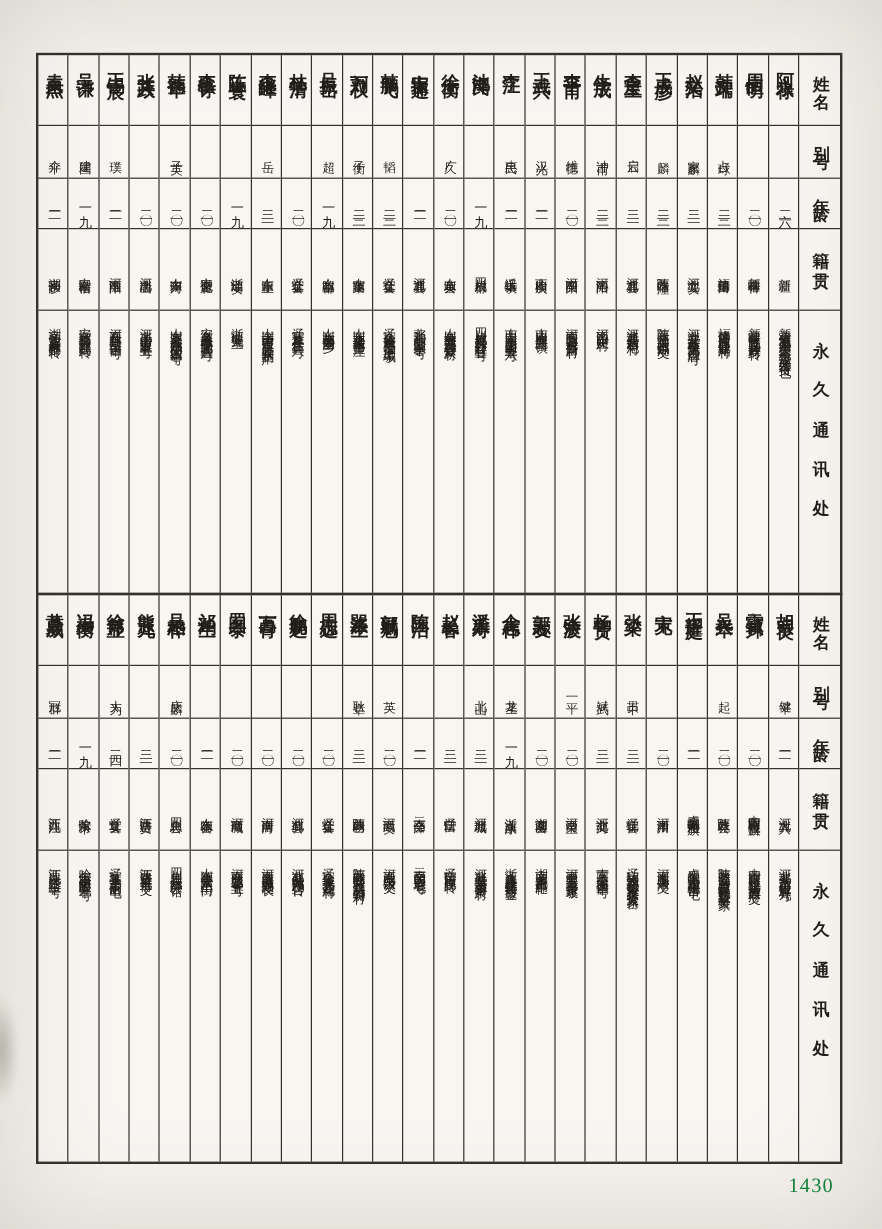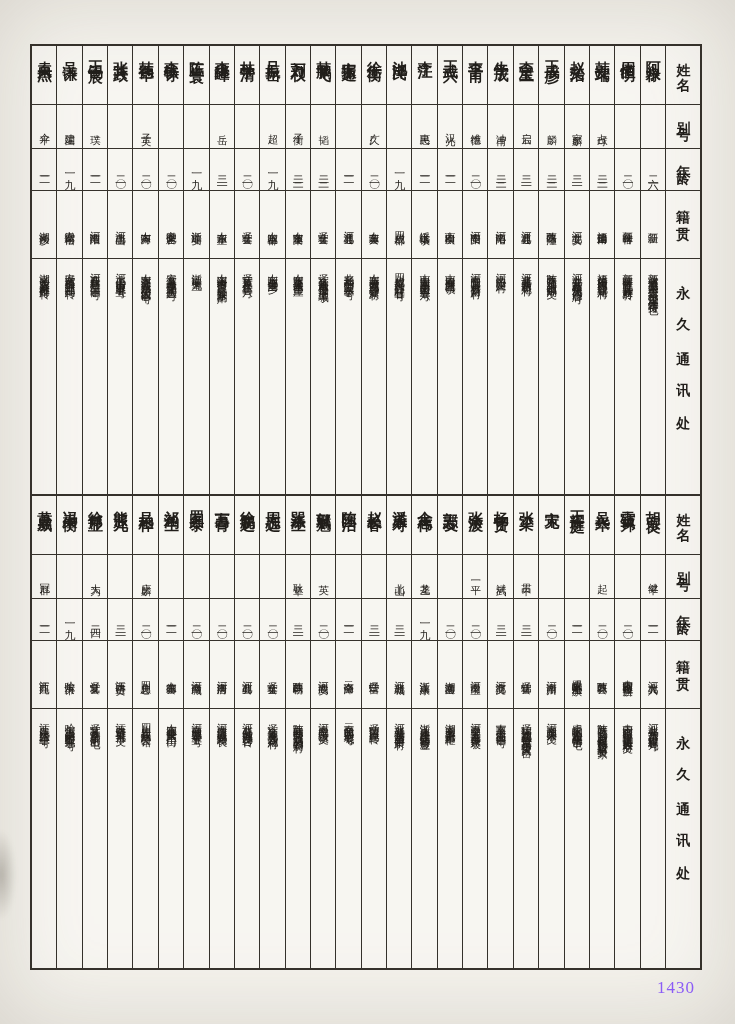--- a/index.html
+++ b/index.html
@@ -57,21 +57,21 @@
   .cell.c-addr{flex:1;font-size:10.5px;letter-spacing:1.5px;line-height:1.12;justify-content:flex-start;padding-top:6px;border-bottom:none;}
   .hdr{font-weight:bold;}
   .hdr.c-name{font-size:14px;letter-spacing:15px;padding-top:6px;}
   .hdr.c-alias{font-size:14px;letter-spacing:7px;justify-content:flex-start;padding-top:5px;}
   .hdr.c-age{font-size:14px;letter-spacing:6px;justify-content:flex-start;padding-top:5px;}
   .hdr.c-birth{font-size:14px;letter-spacing:17px;justify-content:flex-start;padding-top:8px;}
   .hdr.c-addr{font-size:14px;letter-spacing:33px;justify-content:flex-start;padding-top:14px;}
   .note{font-size:7px;letter-spacing:0;margin-top:1px;}
   .page-number{
     position:absolute;right:40px;bottom:26px;
-    font-size:17px;letter-spacing:1px;color:#8b5cf6;
+    font-size:17px;letter-spacing:1px;color:#15803d;
     font-family:"Liberation Serif","DejaVu Serif",serif;
   }
 </style>
 </head>
 <body>
 
 <div class="page">
   <div class="smudge"></div>
   <div class="tables">
     <div class="dtable top">

